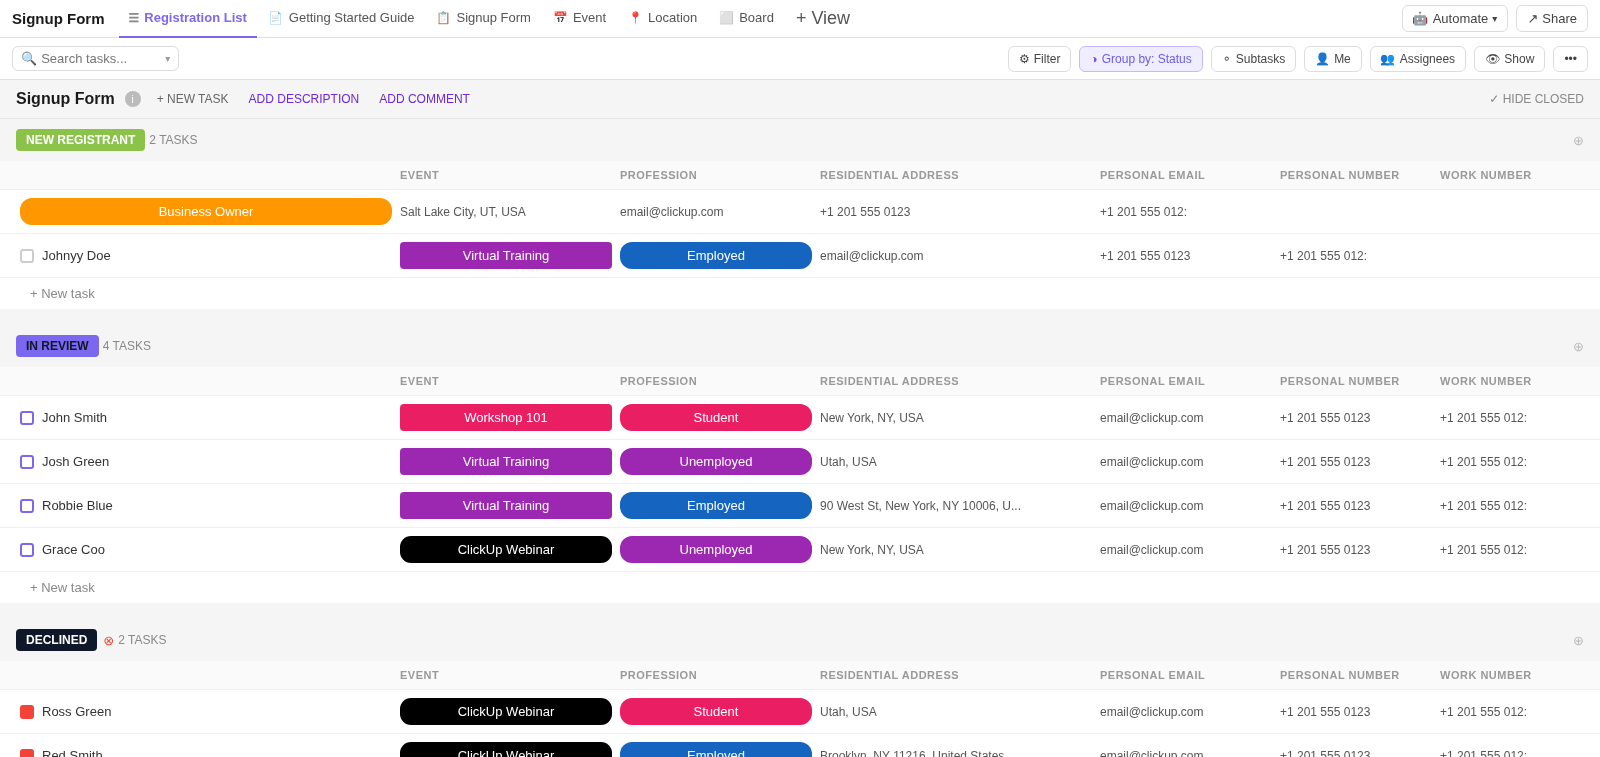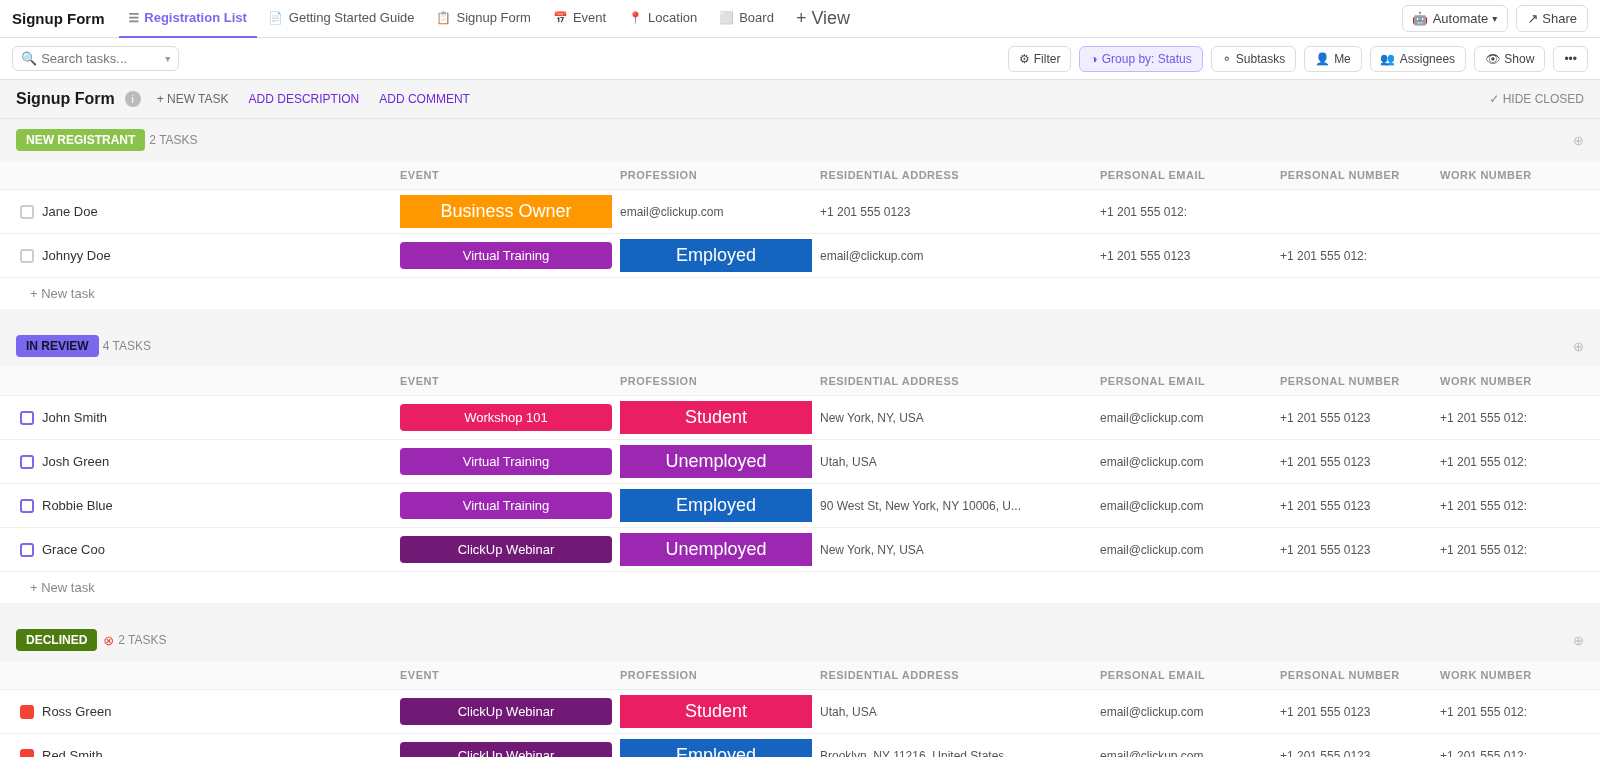--- a/index.html
+++ b/index.html
@@ -84,21 +84,21 @@
     .section-header {
       display: flex; align-items: center; padding: 10px 16px; gap: 4px;
       background: #f5f5f5;
     }
     .section-badge {
       display: flex; align-items: center; gap: 6px; padding: 4px 10px;
       border-radius: 4px; font-size: 12px; font-weight: 700; color: #fff;
     }
     .badge-new-registrant { background: #8bc34a; color: #fff; }
     .badge-in-review { background: #7b68ee; color: #0f172a; }
-    .badge-declined { background: #4d7c0f; color: #fff; }
+    .badge-declined { background: #0f172a; color: #fff; }
     .section-task-count { font-size: 12px; color: #888; }
 
     
     .table-container { background: #fff; }
     .table-header {
       display: grid;
       grid-template-columns: 380px 220px 200px 280px 180px 160px 160px 30px;
       background: #fafafa; border-bottom: 1px solid #eee;
       padding: 6px 16px;
     }
@@ -124,25 +124,25 @@
     .task-name { font-size: 13px; color: #333; }
 
     .event-cell { padding: 4px; }
     .event-badge {
       padding: 6px 12px; border-radius: 4px; font-size: 13px;
       color: #fff; font-weight: 500; text-align: center; display: block;
     }
     .event-manage { background: #ff9800; }
     .event-virtual { background: #9c27b0; }
     .event-workshop101 { background: #e91e63; }
-    .event-clickup { background: #701a75; }
+    .event-clickup { background: #000000; border-radius: 11px; }
 
     .profession-cell { padding: 4px; }
     .profession-badge {
-      padding: 6px 12px; border-radius: 0; font-size: 18px;
+      padding: 6px 12px; border-radius: 12px; font-size: 13px;
       color: #fff; font-weight: 500; text-align: center; display: block;
     }
     .prof-business { background: #ff9800; }
     .prof-employed { background: #1565c0; }
     .prof-student { background: #e91e63; }
     .prof-unemployed { background: #9c27b0; }
 
     .address-cell, .email-cell, .phone-cell {
       font-size: 12px; color: #555; padding: 4px; overflow: hidden;
       text-overflow: ellipsis; white-space: nowrap;
@@ -266,27 +266,24 @@
     <div class="table-header-cell"></div>
     <div class="table-header-cell">EVENT</div>
     <div class="table-header-cell">PROFESSION</div>
     <div class="table-header-cell">RESIDENTIAL ADDRESS</div>
     <div class="table-header-cell">PERSONAL EMAIL</div>
     <div class="table-header-cell">PERSONAL NUMBER</div>
     <div class="table-header-cell">WORK NUMBER</div>
     <div class="table-header-cell"></div>
   </div>
       <div class="table-row">
-      <div class="task-name-cell">
-        <div class="task-checkbox "></div>
-        <span class="task-name">Jane Doe</span>
-      </div>
       <div class="profession-cell">
         <span class="profession-badge prof-business">Business Owner</span>
       </div>
+      <div class="address-cell">Salt Lake City, UT, USA</div>
       <div class="email-cell">email@clickup.com</div>
       <div class="phone-cell">+1 201 555 0123</div>
       <div class="phone-cell">+1 201 555 012:</div>
       <div></div>
     </div>
       <div class="table-row">
       <div class="task-name-cell">
         <div class="task-checkbox "></div>
         <span class="task-name">Johnyy Doe</span>
       </div>

